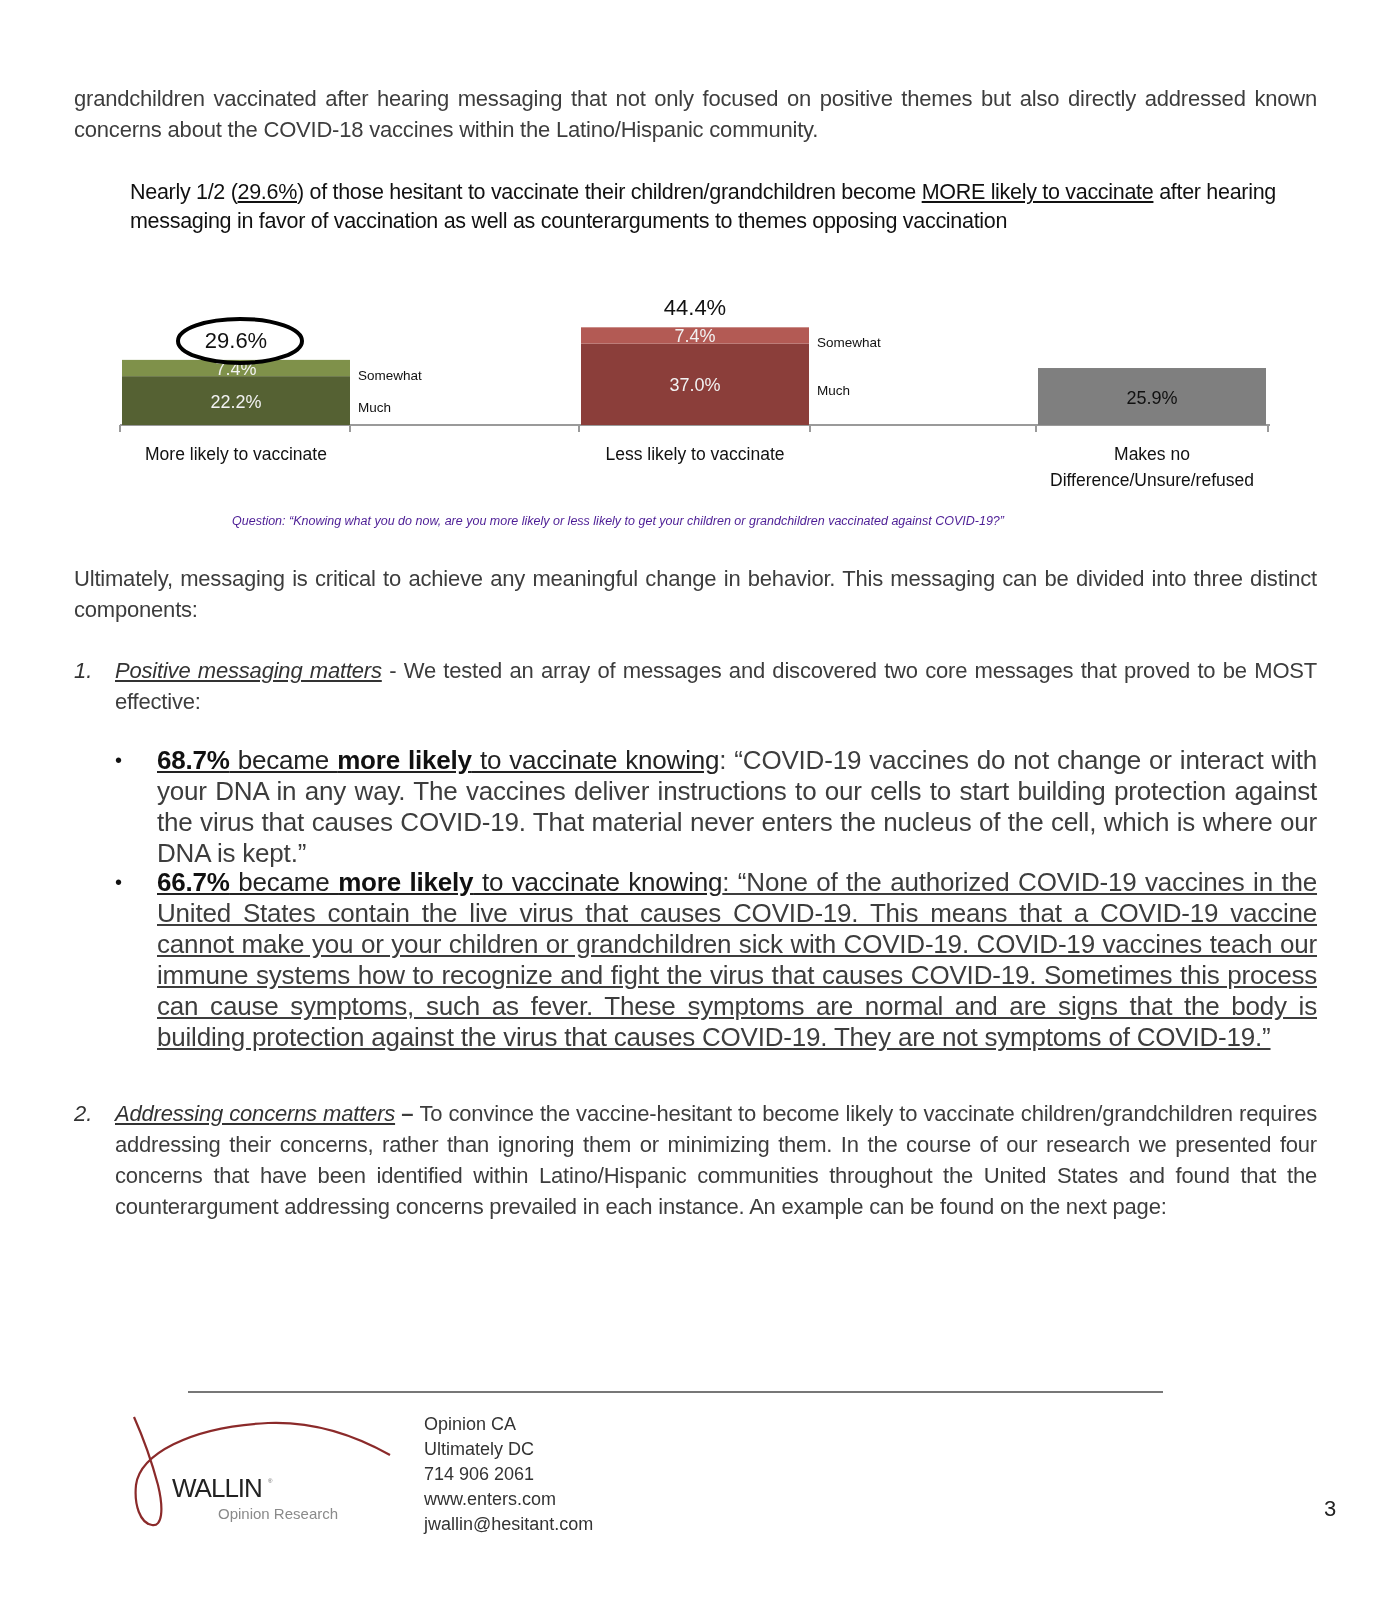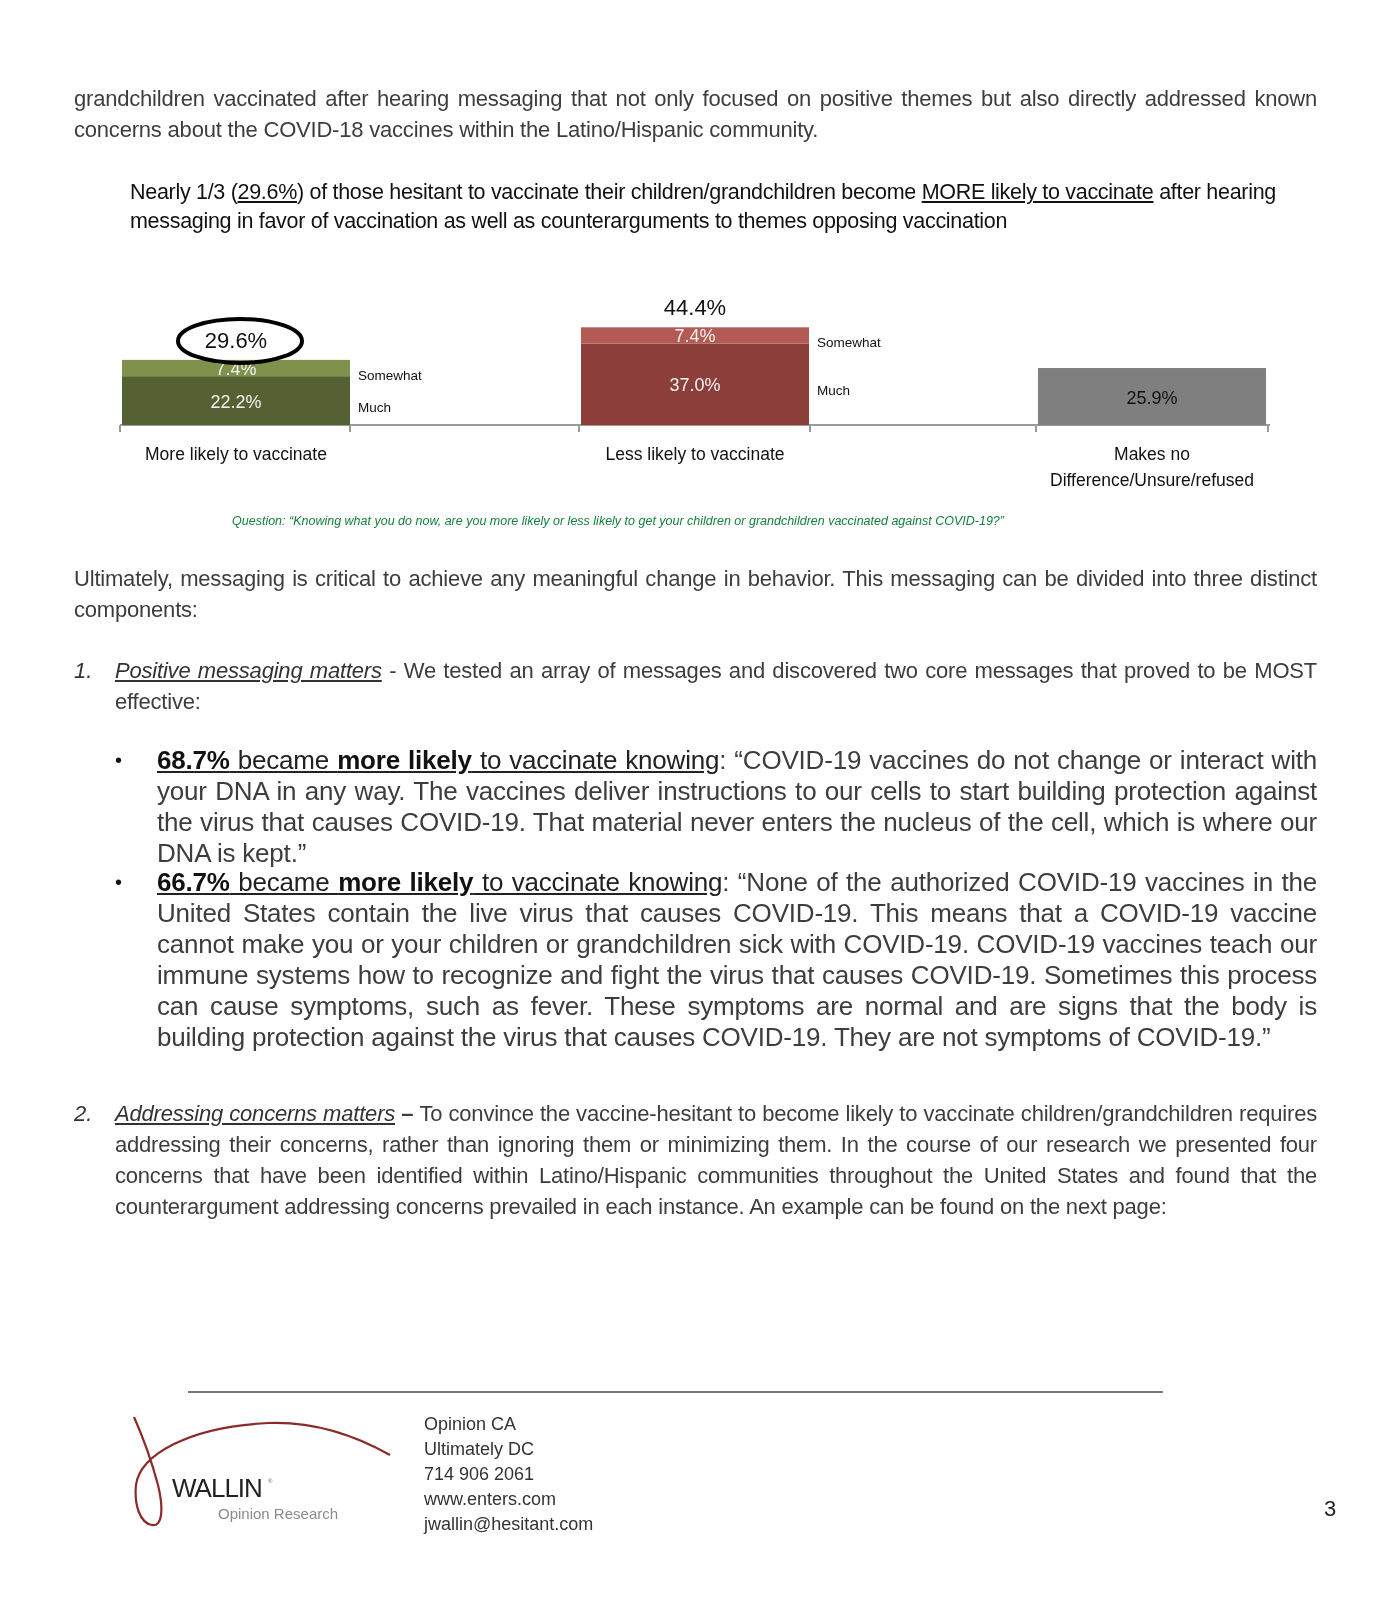--- a/index.html
+++ b/index.html
@@ -6,42 +6,42 @@
   body { width: 1384px; height: 1612px; position: relative; overflow: hidden;
          font-family: "Liberation Sans", sans-serif; color: #3a3a3a; }
   .abs { position: absolute; }
   .para { position: absolute; left: 74px; width: 1243px; font-size: 22px; line-height: 31px;
           text-align: justify; color: #3d3d3d; letter-spacing: -0.2px; }
   .headline { position: absolute; left: 130px; width: 1150px; font-size: 21.5px; line-height: 29px;
               color: #111; letter-spacing: -0.3px; }
   .headline u { text-decoration: underline; }
   .chart { position: absolute; left: 0; top: 280px; width: 1384px; height: 260px; }
   .caption { position: absolute; left: 0; width: 1236px; top: 514px; text-align: center;
-             font-size: 12.5px; font-style: italic; color: #15803d; }
+             font-size: 12.5px; font-style: italic; color: #4c1d95; }
   .list-num { position: absolute; left: 74px; font-size: 22px; font-style: italic; color: #333; line-height: 31px; }
   .list-body { position: absolute; left: 115px; width: 1202px; font-size: 22px; line-height: 31px;
                text-align: justify; color: #3d3d3d; letter-spacing: -0.2px; }
   .list-title { font-style: italic; text-decoration: underline; color: #333; margin-top: 20px; }
   .bullet-dot { position: absolute; left: 115px; font-size: 20px; color: #111; line-height: 31px; }
   .bullet-body { position: absolute; left: 157px; width: 1160px; font-size: 26px; line-height: 31px;
                  text-align: justify; color: #3d3d3d; letter-spacing: -0.2px; }
   .lead { text-decoration: underline; color: #222; }
   .lead b { color: #111; }
   .footer-rule { position: absolute; left: 188px; top: 1391px; width: 975px; height: 0;
                  border-top: 2px solid #777; }
   .contact { position: absolute; left: 424px; top: 1412px; font-size: 18px; line-height: 25px; color: #333; }
   .page-num { position: absolute; left: 1324px; top: 1496px; font-size: 22px; color: #222; }
 </style>
 </head>
 <body>
 
 <div class="para" style="top:83px;">grandchildren vaccinated after hearing messaging that not only focused on positive themes but also directly addressed known concerns about the COVID-18 vaccines within the Latino/Hispanic community.</div>
 
 <div class="headline" style="top:178px;">
-  <span>Nearly 1/3 (</span><u>29.6%</u><span>) of those hesitant to vaccinate their children/grandchildren become </span><u>MORE likely to vaccinate</u><span> after hearing messaging in favor of vaccination as well as counterarguments to themes opposing vaccination</span>
+  <span>Nearly 1/2 (</span><u>29.6%</u><span>) of those hesitant to vaccinate their children/grandchildren become </span><u>MORE likely to vaccinate</u><span> after hearing messaging in favor of vaccination as well as counterarguments to themes opposing vaccination</span>
 </div>
 
 <svg class="chart" id="chart" width="1384" height="260" viewBox="0 0 1384 260">
   <line id="baseline" x1="120" x2="1270" y1="145" y2="145" stroke="#9a9a9a" stroke-width="2"></line>
   <g id="ticks">
       <line x1="120" x2="120" y1="145" y2="152" stroke="#9a9a9a" stroke-width="2"></line>
       <line x1="350" x2="350" y1="145" y2="152" stroke="#9a9a9a" stroke-width="2"></line>
       <line x1="579" x2="579" y1="145" y2="152" stroke="#9a9a9a" stroke-width="2"></line>
       <line x1="810" x2="810" y1="145" y2="152" stroke="#9a9a9a" stroke-width="2"></line>
       <line x1="1036" x2="1036" y1="145" y2="152" stroke="#9a9a9a" stroke-width="2"></line>
@@ -82,21 +82,21 @@
 <div class="list-body" style="top:655px;">
   <span class="list-title">Positive messaging matters</span><span> - </span><span>We tested an array of messages and discovered two core messages that proved to be MOST effective:</span>
 </div>
 
 <div class="bullet-dot" style="top:745px;">•</div>
 <div class="bullet-body" style="top:745px;">
   <span class="lead"><b>68.7%</b><span> became </span><b>more likely</b><span> to vaccinate knowing</span></span><span>: “COVID-19 vaccines do not change or interact with your DNA in any way. The vaccines deliver instructions to our cells to start building protection against the virus that causes COVID-19. That material never enters the nucleus of the cell, which is where our DNA is kept.”</span>
 </div>
 
 <div class="bullet-dot" style="top:867px;">•</div>
-<div class="bullet-body" style="top:867px;">
+<div class="bullet-body" style="top:867px;text-decoration:underline;">
   <span class="lead"><b>66.7%</b><span> became </span><b>more likely</b><span> to vaccinate knowing</span></span><span>: “None of the authorized COVID-19 vaccines in the United States contain the live virus that causes COVID-19. This means that a COVID-19 vaccine cannot make you or your children or grandchildren sick with COVID-19. COVID-19 vaccines teach our immune systems how to recognize and fight the virus that causes COVID-19. Sometimes this process can cause symptoms, such as fever. These symptoms are normal and are signs that the body is building protection against the virus that causes COVID-19. They are not symptoms of COVID-19.”</span>
 </div>
 
 <div class="list-num" style="top:1098px;">2.</div>
 <div class="list-body" style="top:1098px;">
   <span class="list-title">Addressing concerns matters</span><b> – </b><span>To convince the vaccine-hesitant to become likely to vaccinate children/grandchildren requires addressing their concerns, rather than ignoring them or minimizing them. In the course of our research we presented four concerns that have been identified within Latino/Hispanic communities throughout the United States and found that the counterargument addressing concerns prevailed in each instance. An example can be found on the next page:</span>
 </div>
 
 <div class="footer-rule"></div>
 

